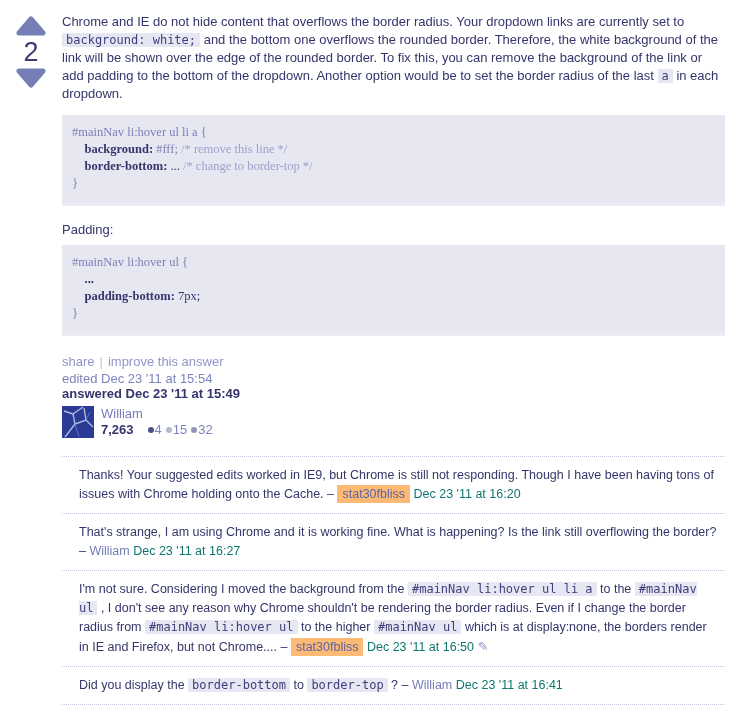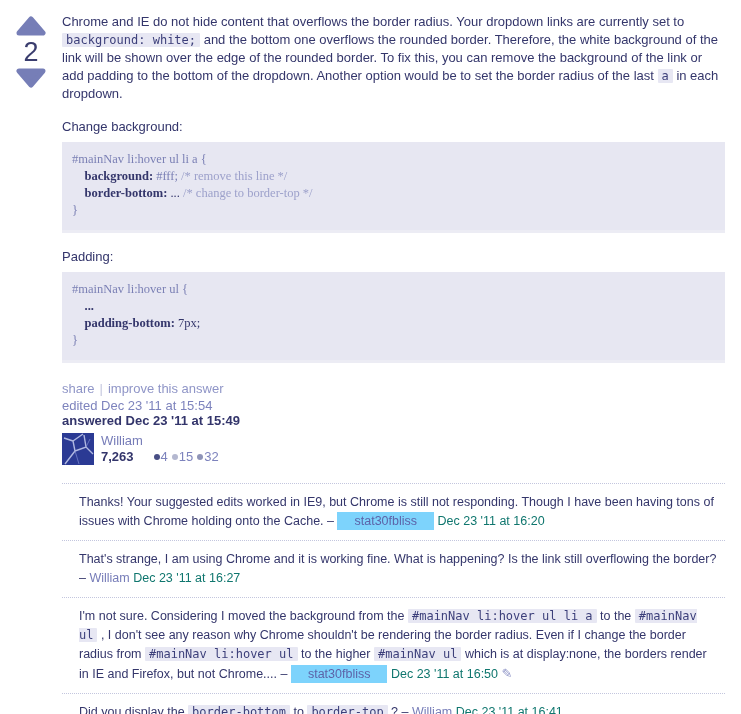--- a/index.html
+++ b/index.html
@@ -26,21 +26,21 @@
     font-family:Liberation Serif, serif; font-size:12.5px; line-height:17px;
     white-space:pre; overflow:hidden; border-bottom:3px solid #ececf4;
   }
 
   
   .seg-code {
     font-family:"DejaVu Sans Mono", monospace; font-size:12px;
     background:#e7e7f3; color:#3c3f7a; padding:0 4px; border-radius:1px;
   }
   .seg-owner {
-    background:#7dd3fc; color:#5c63a8; padding:2px 17px; text-decoration:none; cursor:pointer;
+    background:#fdba74; color:#5c63a8; padding:2px 5px; text-decoration:none; cursor:pointer;
   }
   .seg-user { color:#767cb8; text-decoration:none; cursor:pointer; }
   .seg-date { color:#0f766e; }
   .seg-pencil { color:#8f95c7; font-size:13px; cursor:pointer; }
   .seg-sel  { color:#7b80b5; }
   .seg-prop { color:#34366b; font-weight:bold; }
   .seg-val  { color:#7b80b5; }
   .seg-com  { color:#9da1cb; }
   .seg-plain { color:#34366b; }
 
@@ -51,21 +51,21 @@
   .post-menu .pipe { margin:0 5px; color:#c3c6de; }
   .edited-cell { font-size:13px; padding-top:2px; margin-right:46px; }
   .edited-cell a { color:#7d83bd; text-decoration:none; cursor:pointer; }
   .signature { width:196px; flex:none; font-size:13px; }
   .sig-action { font-weight:bold; color:#33356b; margin-bottom:5px; }
   .user-row { display:flex; gap:7px; }
   .avatar { width:32px; height:32px; flex:none; }
   .user-details { padding-top:0px; }
   .user-details .uname { color:#767cb8; text-decoration:none; cursor:pointer; display:block; font-size:13px; line-height:16px; }
   .rep-row { font-size:13px; line-height:16px; white-space:nowrap; }
-  .rep { font-weight:bold; color:#33356b; margin-right:20px; }
+  .rep { font-weight:bold; color:#33356b; margin-right:14px; }
   .badge { margin-right:4px; color:#7d83bd; }
   .badge .dot { display:inline-block; width:6px; height:6px; border-radius:50%; vertical-align:1px; margin-right:1px; }
   .badge.gold .dot   { background:#494f85; }
   .badge.silver .dot { background:#b4b8d0; }
   .badge.bronze .dot { background:#8f94b8; }
 
   
   .comments { margin-top:18px; border-top:1px dotted #c3c6de; }
   .comment {
     padding:9px 6px 9px 17px; border-bottom:1px dotted #c3c6de;
@@ -88,21 +88,20 @@
       <svg width="32" height="21" viewBox="0 0 32 21">
         <polygon points="16,18 4,4 28,4" fill="#767eb7" stroke="#767eb7" stroke-width="5" stroke-linejoin="round"></polygon>
       </svg>
     </span>
   </div>
 
   <div class="answer-cell">
 
     <p class="post-text"><span class="seg-plain">Chrome and IE do not hide content that overflows the border radius. Your dropdown links are currently set to </span><span class="seg-code">background: white;</span><span class="seg-plain"> and the bottom one overflows the rounded border. Therefore, the white background of the link will be shown over the edge of the rounded border. To fix this, you can remove the background of the link or add padding to the bottom of the dropdown. Another option would be to set the border radius of the last </span><span class="seg-code">a</span><span class="seg-plain"> in each dropdown.</span></p>
 
-    <p class="sub-label">Change background:</p>
     <pre class="code-block"><span class="seg-sel">#mainNav li:hover ul li a {</span>
 <span class="seg-plain">    </span><span class="seg-prop">background:</span><span class="seg-val"> #fff; </span><span class="seg-com">/* remove this line */</span>
 <span class="seg-plain">    </span><span class="seg-prop">border-bottom:</span><span class="seg-plain"> ... </span><span class="seg-com">/* change to border-top */</span>
 <span class="seg-sel">}</span></pre>
 
     <p class="sub-label">Padding:</p>
     <pre class="code-block"><span class="seg-sel">#mainNav li:hover ul {</span>
 <span class="seg-plain">    </span><span class="seg-prop">...</span>
 <span class="seg-plain">    </span><span class="seg-prop">padding-bottom:</span><span class="seg-plain"> 7px;</span>
 <span class="seg-sel">}</span></pre>

